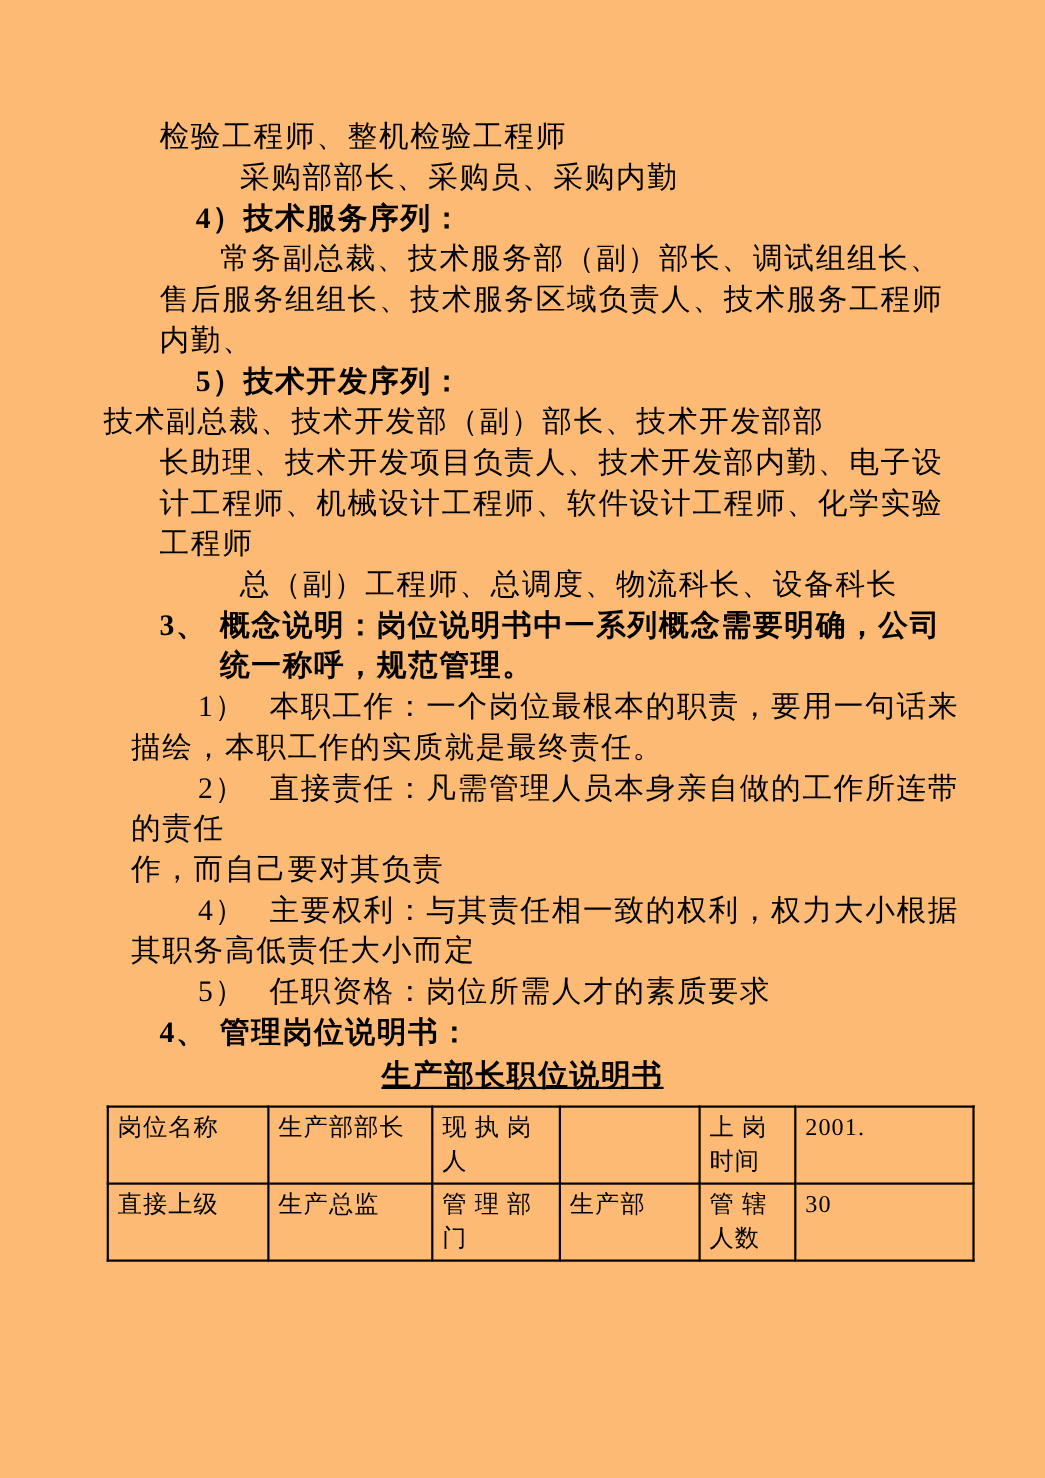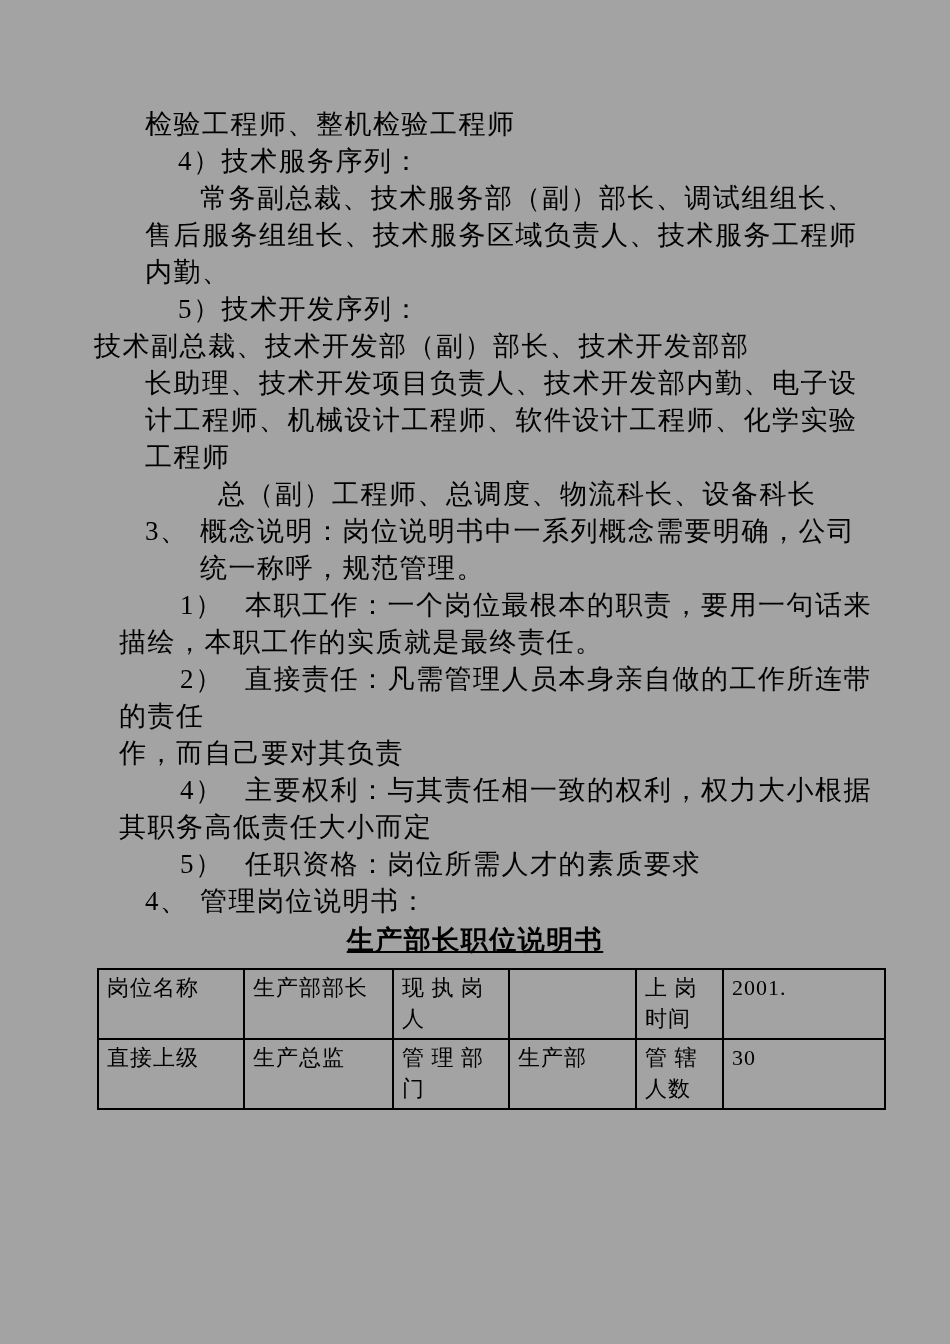--- a/index.html
+++ b/index.html
@@ -1,33 +1,33 @@
 <!DOCTYPE html>
 <html><head>
 <meta charset="utf-8">
 <style>
   * { margin: 0; padding: 0; box-sizing: border-box; }
   html, body { background: #ffffff; }
   .page {
     position: relative;
     width: 950px;
     height: 1344px;
-    background: #a3a3a3;
+    background: #fdba74;
     color: #000000;
     font-family: "Liberation Serif", "DejaVu Serif", serif;
     font-size: 27px;
     padding-top: 106px;
     overflow: hidden;
   }
   .line {
     line-height: 37px;
     letter-spacing: 1.5px;
     white-space: nowrap;
   }
-  .bold { font-weight: normal; }
+  .bold { font-weight: bold; }
   .m0        { margin-left: 145px; }   
   .m-indent3 { margin-left: 218px; }   
   .m-head    { margin-left: 178px; }   
   .m-body    { margin-left: 200px; }   
   .m-body2   { margin-left: 94px; }
   .m-sec     { margin-left: 145px; }   
   .m-item    { margin-left: 180px; }   
   .m-cont    { margin-left: 119px; }   
   .num-sec  { display: inline-block; width: 55px; }
   .num-item { display: inline-block; width: 65px; }
@@ -57,20 +57,21 @@
   .r1 { height: 62px; }
   .r2 { height: 62px; }
   .r3 { height: 72px; }
 </style>
 </head>
 <body>
 
 <div class="page">
 
   <div class="line m0">检验工程师、整机检验工程师</div>
+  <div class="line m-indent3">采购部部长、采购员、采购内勤</div>
 
   <div class="line m-head bold">4）技术服务序列：</div>
   <div class="line m-body">常务副总裁、技术服务部（副）部长、调试组组长、</div>
   <div class="line m0">售后服务组组长、技术服务区域负责人、技术服务工程师</div>
   <div class="line m0">内勤、</div>
 
   <div class="line m-head bold">5）技术开发序列：</div>
   <div class="line m-body2">技术副总裁、技术开发部（副）部长、技术开发部部</div>
   <div class="line m0">长助理、技术开发项目负责人、技术开发部内勤、电子设</div>
   <div class="line m0">计工程师、机械设计工程师、软件设计工程师、化学实验</div>

